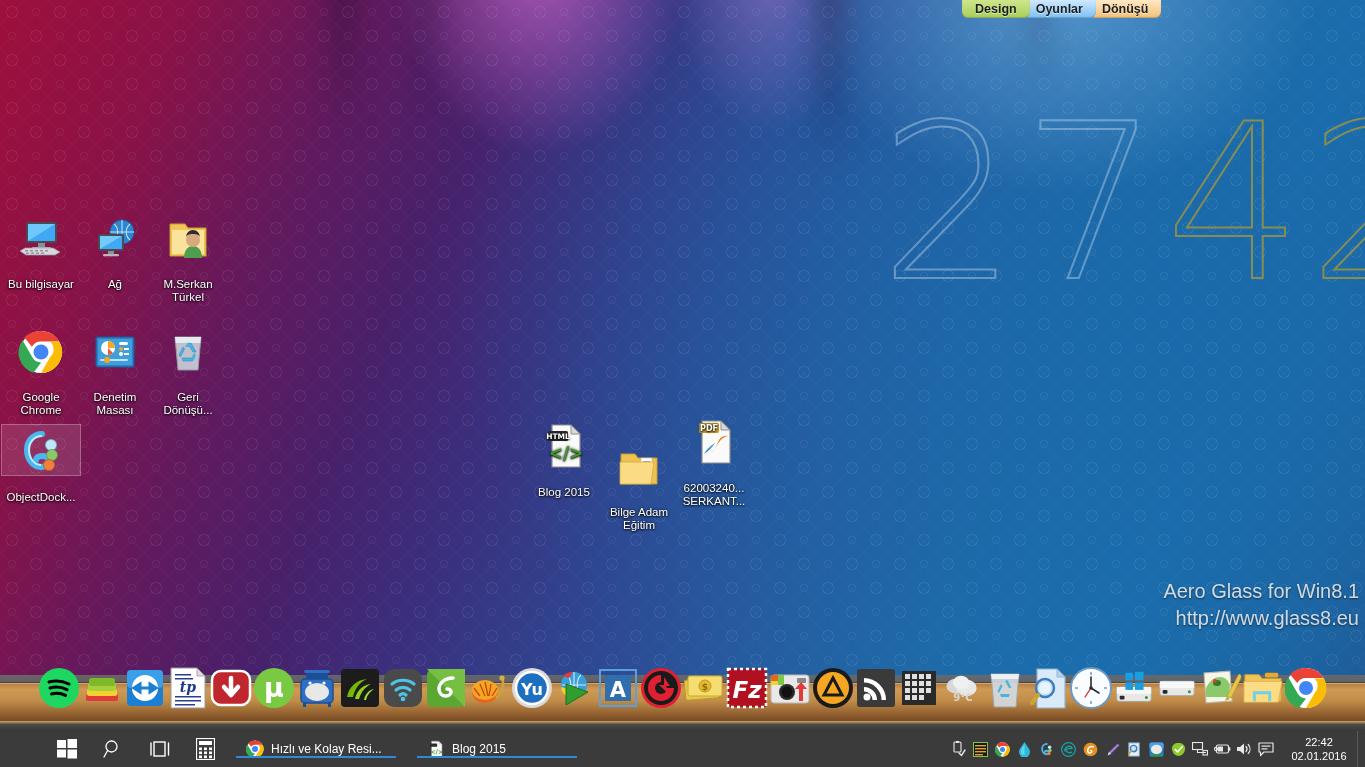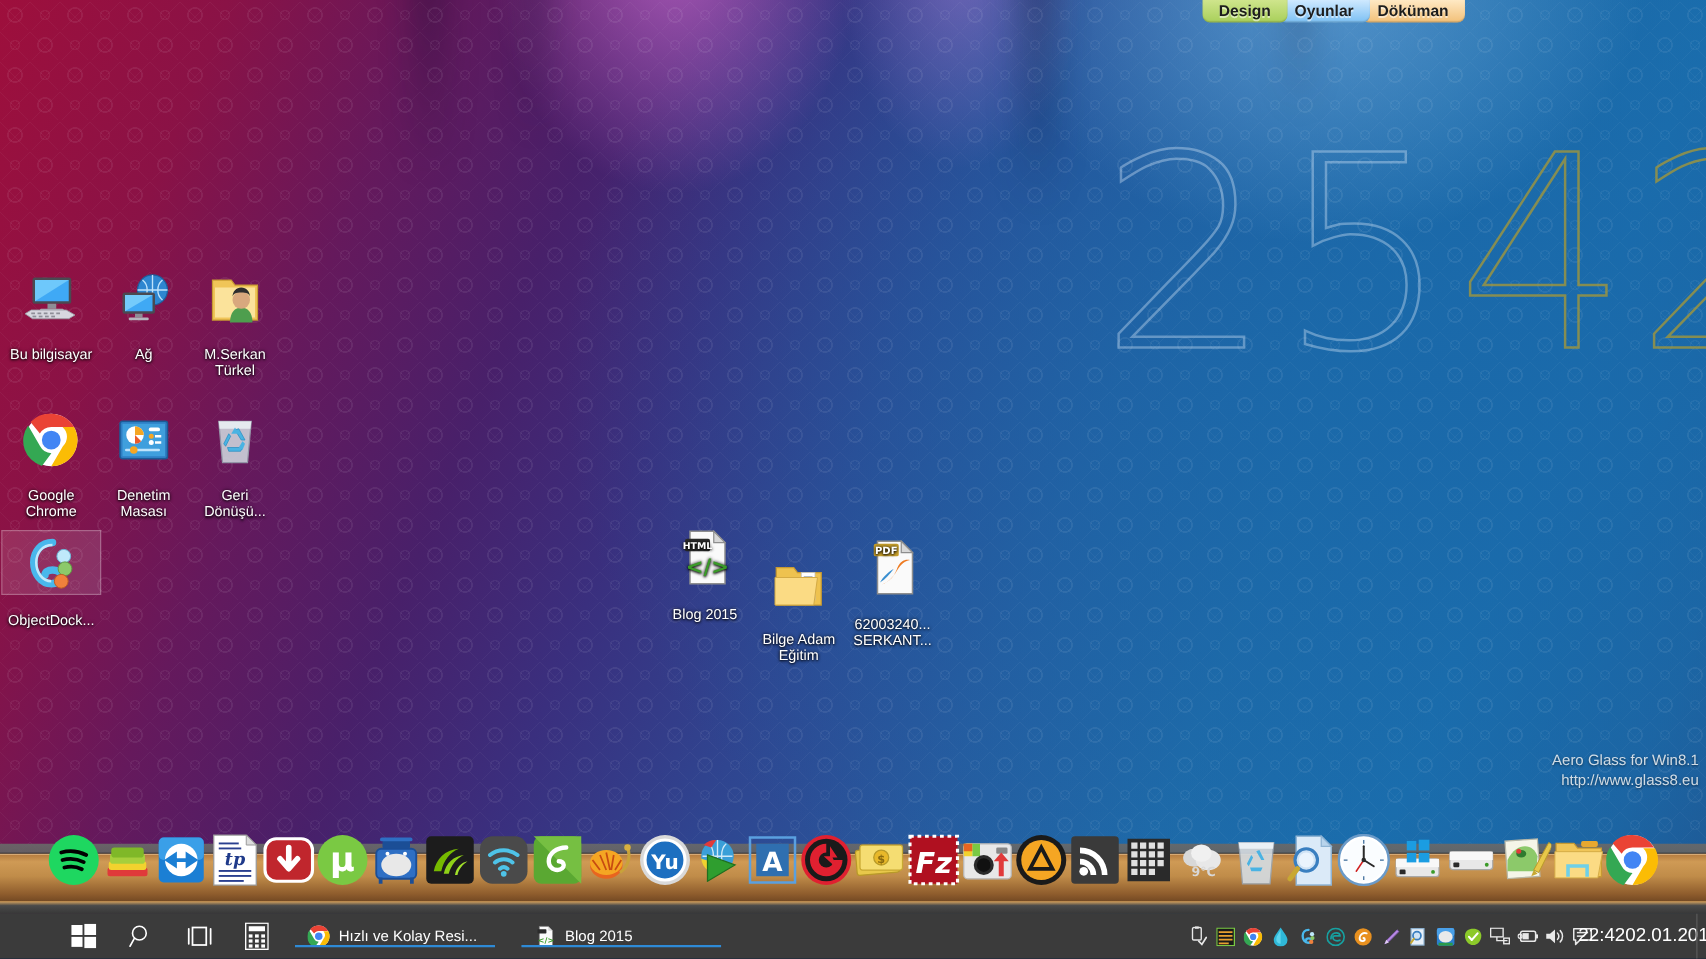--- a/index.html
+++ b/index.html
@@ -70,21 +70,21 @@
     user-select:none;
   }
   #bigclock .b { -webkit-text-stroke:2px rgba(205,225,245,.40); }
   #bigclock .g { -webkit-text-stroke:2px rgba(160,150,60,.80); }
 
   
   #aero {
     position:absolute; right:6px; bottom:98px;
     text-align:right; color:rgba(255,255,255,.80);
     text-shadow:0 1px 2px rgba(0,0,0,.55);
-    font-size:12px; line-height:1.38;
+    font-size:20px; line-height:1.38;
     font-family:"Liberation Sans", sans-serif;
     user-select:none;
   }
 
   
   #toptabs {
     position:absolute; top:0; left:962px;
     display:flex; align-items:flex-start; gap:0; height:18px; z-index:40;
   }
   .ttab {
@@ -174,58 +174,58 @@
   }
   .tbwin .tico { width:18px; height:18px; flex:0 0 auto; position:relative; }
   .tbwin .tlbl { overflow:hidden; text-overflow:ellipsis; }
 
   #tray { display:flex; align-items:center; gap:0; padding-right:4px; }
   .trayicon {
     width:22px; height:36px; display:flex; align-items:center; justify-content:center;
     cursor:pointer; font-size:13px; color:#e8e8e8;
   }
   #clock {
-    width:76px; height:36px; color:#fff; font-size:15px; line-height:14px;
-    display:flex; align-items:center; justify-content:center;
+    width:76px; height:36px; color:#fff; font-size:11px; line-height:14px;
+    display:flex; flex-direction:column; align-items:center; justify-content:center;
     cursor:pointer;
   }
   #showdesk { width:8px; height:36px; border-left:1px solid #5a5a5a; cursor:pointer; }
 </style>
 </head>
 <body>
 
 <div id="wallpaper">
   <div id="beams">
     <i style="left:330px;width:26px;height:180px"></i>
     <i style="left:420px;width:16px;height:150px"></i>
     <i style="left:815px;width:30px;height:210px"></i>
     <i style="left:1030px;width:18px;height:130px"></i>
   </div>
   <div id="pattern"></div>
   <div id="pattern2"></div>
 
   <div id="bigclock">
-    <span class="b">25</span><span class="g">42</span>
+    <span class="b">27</span><span class="g">42</span>
   </div>
 
   <div id="aero">
     <div>Aero Glass for Win8.1</div>
     <div>http://www.glass8.eu</div>
   </div>
 </div>
 
 <div id="toptabs">
   <div class="ttab">
       <span>Design</span>
     </div>
   <div class="ttab">
       <span>Oyunlar</span>
     </div>
   <div class="ttab">
-      <span>Döküman</span>
+      <span>Dönüşü</span>
     </div>
 </div>
 
 <div class="dicon" style="left:2px;top:212px">
   <div class="glyph">
     <svg width="48" height="44" viewBox="0 0 48 44">
       <rect x="9" y="4" width="31" height="21" rx="2" fill="#4a4a52"></rect>
       <rect x="11" y="6" width="27" height="17" fill="#3fa9f5"></rect>
       <path d="M11 6h27l-27 17z" fill="#6ec8fb"></path>
       <rect x="21" y="25" width="7" height="4" fill="#8d8d95"></rect>
@@ -359,21 +359,21 @@
           <rect x="27" y="16" width="7" height="1"></rect>
           <rect x="27" y="19" width="7" height="1"></rect>
           <rect x="27" y="22" width="5" height="1"></rect>
         </g>
       <path d="M4 14h34l-3 22H4z" fill="#fbdb84" stroke="#d4ab45" stroke-width=".8"></path>
     </svg>
   </div>
   <span class="lbl">Bilge Adam<br>Eğitim</span>
 </div>
 
-<div class="dicon" style="left:675px;top:428px">
+<div class="dicon" style="left:675px;top:416px">
   <div class="glyph">
     <svg width="44" height="48" viewBox="0 0 44 48">
       <path d="M10 3h19l9 9v33H10z" fill="#fafafa" stroke="#8e8e8e" stroke-width="1.2"></path>
       <path d="M29 3l9 9h-9z" fill="#d8d8d8" stroke="#8e8e8e" stroke-width="1"></path>
       <rect x="7" y="5" width="20" height="10" rx="1.5" fill="#c8a02c"></rect>
       <text x="17" y="13" font-family="DejaVu Sans" font-size="8" font-weight="bold" fill="#fff" text-anchor="middle">PDF</text>
       <path d="M12 38c8-2 12-8 14-14 2-5 6-7 10-6-6 1-9 6-12 11-3 4-7 8-12 9z" fill="#ee7b22"></path>
       <path d="M12 36c5-3 8-7 11-11-5 3-9 7-11 11z" fill="#3a8fd0"></path>
     </svg>
   </div>

